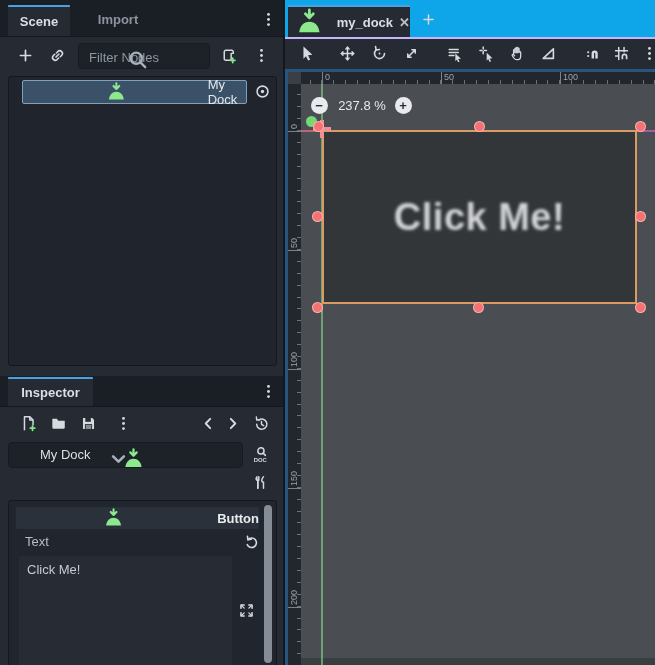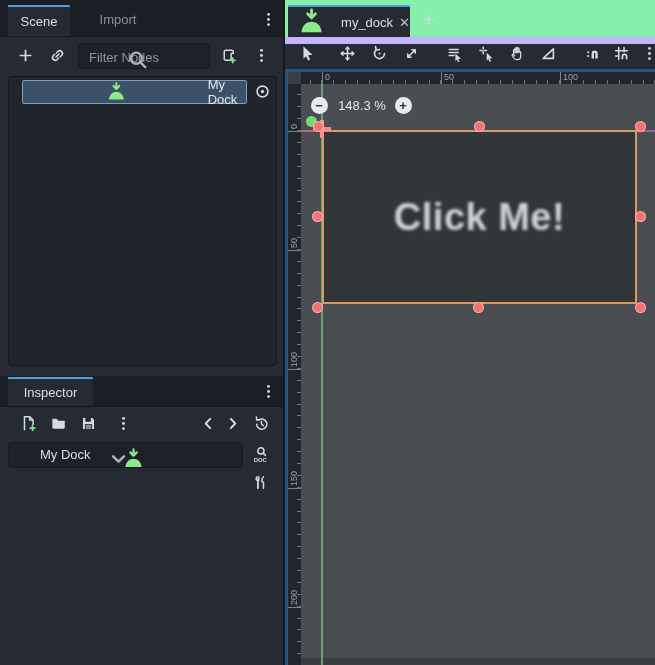--- a/index.html
+++ b/index.html
@@ -10,42 +10,42 @@
   .ic svg,svg.ic{width:100%;height:100%;}
   .icbtn{position:absolute;width:22px;height:22px;display:flex;align-items:center;justify-content:center;color:#d6dadf;}
   .icbtn .ic{width:17px;height:17px;}
   .dim{color:#565d67;}
   .blue{color:#5ea2dd;}
   .dots{color:#9aa2ac;}
   
   #left-dock{left:0;top:0;width:283px;height:665px;background:#262b33;}
   .tabbar{position:absolute;left:0;width:283px;background:#1a1e25;border-bottom:1px solid #14171d;}
   .tab{position:absolute;top:5px;display:flex;align-items:center;justify-content:center;
-       font-size:13px;color:#8b939e;}
+       font-size:13px;color:#8b939e;font-weight:bold;}
   .tab.active{background:#262b33;border-top:2px solid #4aa0e0;color:#dbdfe4;border-radius:1px 1px 0 0;}
   .field{position:absolute;height:24px;background:#1d2229;border:1px solid #171b21;border-radius:4px;}
   .field input{position:absolute;left:8px;top:0;width:75%;height:100%;background:transparent;border:none;outline:none;
        color:#aeb6c0;font-size:13px;font-family:"Liberation Sans",sans-serif;}
   .field input::placeholder{color:#8d96a2;}
   .field .ic{position:absolute;right:6px;top:4px;color:#aab1bb;}
   .panel{position:absolute;background:#20252d;border:1px solid #14181f;border-radius:3px;}
   #tree-row{position:absolute;left:13px;top:3px;width:223px;height:22px;background:#3b5168;
        border:1px solid #7fa0bc;border-radius:2px;display:flex;align-items:center;}
   #tree-row .ic{margin-left:9px;}
   #tree-row span{margin-left:7px;font-size:13px;color:#e4e8ec;}
   .ptitle{font-size:13px;color:#b6bcc4;}
   #prop-header{position:absolute;left:7px;top:6px;width:243px;height:22px;background:#2b313b;border-radius:2px;
        display:flex;align-items:center;justify-content:center;gap:6px;color:#e8eaee;font-weight:bold;font-size:13px;}
   #prop-textarea{position:absolute;left:10px;top:55px;width:213px;height:110px;background:#262b34;
        border:none;border-radius:2px;resize:none;outline:none;color:#c6cbd2;font-size:13px;
        font-family:"Liberation Sans",sans-serif;padding:6px 8px;box-sizing:border-box;}
   #insp-scroll{position:absolute;left:255px;top:4px;width:8px;height:158px;background:#868c95;border-radius:4px;}
   
   #viewport{left:285px;top:0;width:370px;height:665px;background:#262b33;}
-  #vp-tabbar{top:0;height:37px;width:370px;background:#86efac;position:absolute;border-bottom:7px solid #c4b5fd;}
+  #vp-tabbar{top:0;height:37px;width:370px;background:#0ea5e9;position:absolute;border-bottom:2px solid #c4b5fd;}
   #vp-tab{left:3px;width:122px;height:30px;gap:6px;}
   .toolbar-sep{position:absolute;top:42px;width:1px;height:22px;background:#3c434e;}
   #frame-top{left:0;top:69px;width:370px;height:3px;background:#27557e;}
   #frame-left{left:0;top:72px;width:3px;height:593px;background:#27557e;}
   #ruler-corner{left:3px;top:72px;width:13px;height:12px;background:#3a3f46;}
   #h-ruler{left:16px;top:72px;width:354px;height:12px;background:#22262d;overflow:hidden;}
   #v-ruler{left:3px;top:84px;width:13px;height:581px;background:#22262d;overflow:hidden;}
   #h-ruler .minor{position:absolute;left:0;bottom:0;width:100%;height:4px;
       background:repeating-linear-gradient(to right,transparent 0 8.6px,#6b727c 8.6px 9.6px,transparent 9.6px 11.89px);}
   #v-ruler .minor{position:absolute;top:0;right:0;height:100%;width:4px;
@@ -318,20 +318,41 @@
           <use href="#i-doc-search"></use>
         </svg>
     </div>
 
     <div class="icbtn" style="left:249px;top:471px;">
       <svg class="ic" viewBox="0 0 16 16">
           <use href="#i-tune"></use>
         </svg>
     </div>
 
+    <div class="panel" style="left:8px;top:500px;width:267px;height:164px;background:#21262e;border-radius:3px 3px 0 0;">
+      <div id="prop-header">
+        <svg class="ic" viewBox="0 0 16 16">
+            <use href="#i-control"></use>
+          </svg>
+        <span>Button</span>
+      </div>
+      <span class="ptitle abs" style="left:16px;top:33px;">Text</span>
+      <div class="icbtn" style="left:231px;top:30px;color:#cfd3d8;">
+        <svg class="ic" viewBox="0 0 16 16">
+            <use href="#i-revert"></use>
+          </svg>
+      </div>
+      <textarea id="prop-textarea" style="">Click Me!</textarea>
+      <div class="icbtn" style="left:226px;top:98px;color:#cfd3d8;">
+        <svg class="ic" viewBox="0 0 16 16">
+            <use href="#i-expand"></use>
+          </svg>
+      </div>
+      <div id="insp-scroll"></div>
+    </div>
   </div>
 
   <div id="viewport" class="abs">
 
     <div id="vp-tabbar">
       <div id="vp-tab" class="tab active">
         <svg class="ic" viewBox="0 0 16 16">
             <use href="#i-control"></use>
           </svg>
         <span>my_dock</span>
@@ -454,19 +475,19 @@
       <div class="handle" style="left:333.5px;top:36.5px;"></div>
       <div class="handle" style="left:10.5px;top:126.5px;"></div>
       <div class="handle" style="left:333.5px;top:126.5px;"></div>
       <div class="handle" style="left:10.5px;top:217.5px;"></div>
       <div class="handle" style="left:171.5px;top:217.5px;"></div>
       <div class="handle" style="left:333.5px;top:217.5px;"></div>
 
       <div class="zoombtn" style="left:9.5px;top:12.5px;">
         <span>−</span>
       </div>
-      <span id="zoom-label">148.3 %</span>
+      <span id="zoom-label">237.8 %</span>
       <div class="zoombtn" style="left:93.5px;top:12.5px;">
         <span>+</span>
       </div>
     </div>
   </div>
 </div>
 
 </body></html>

